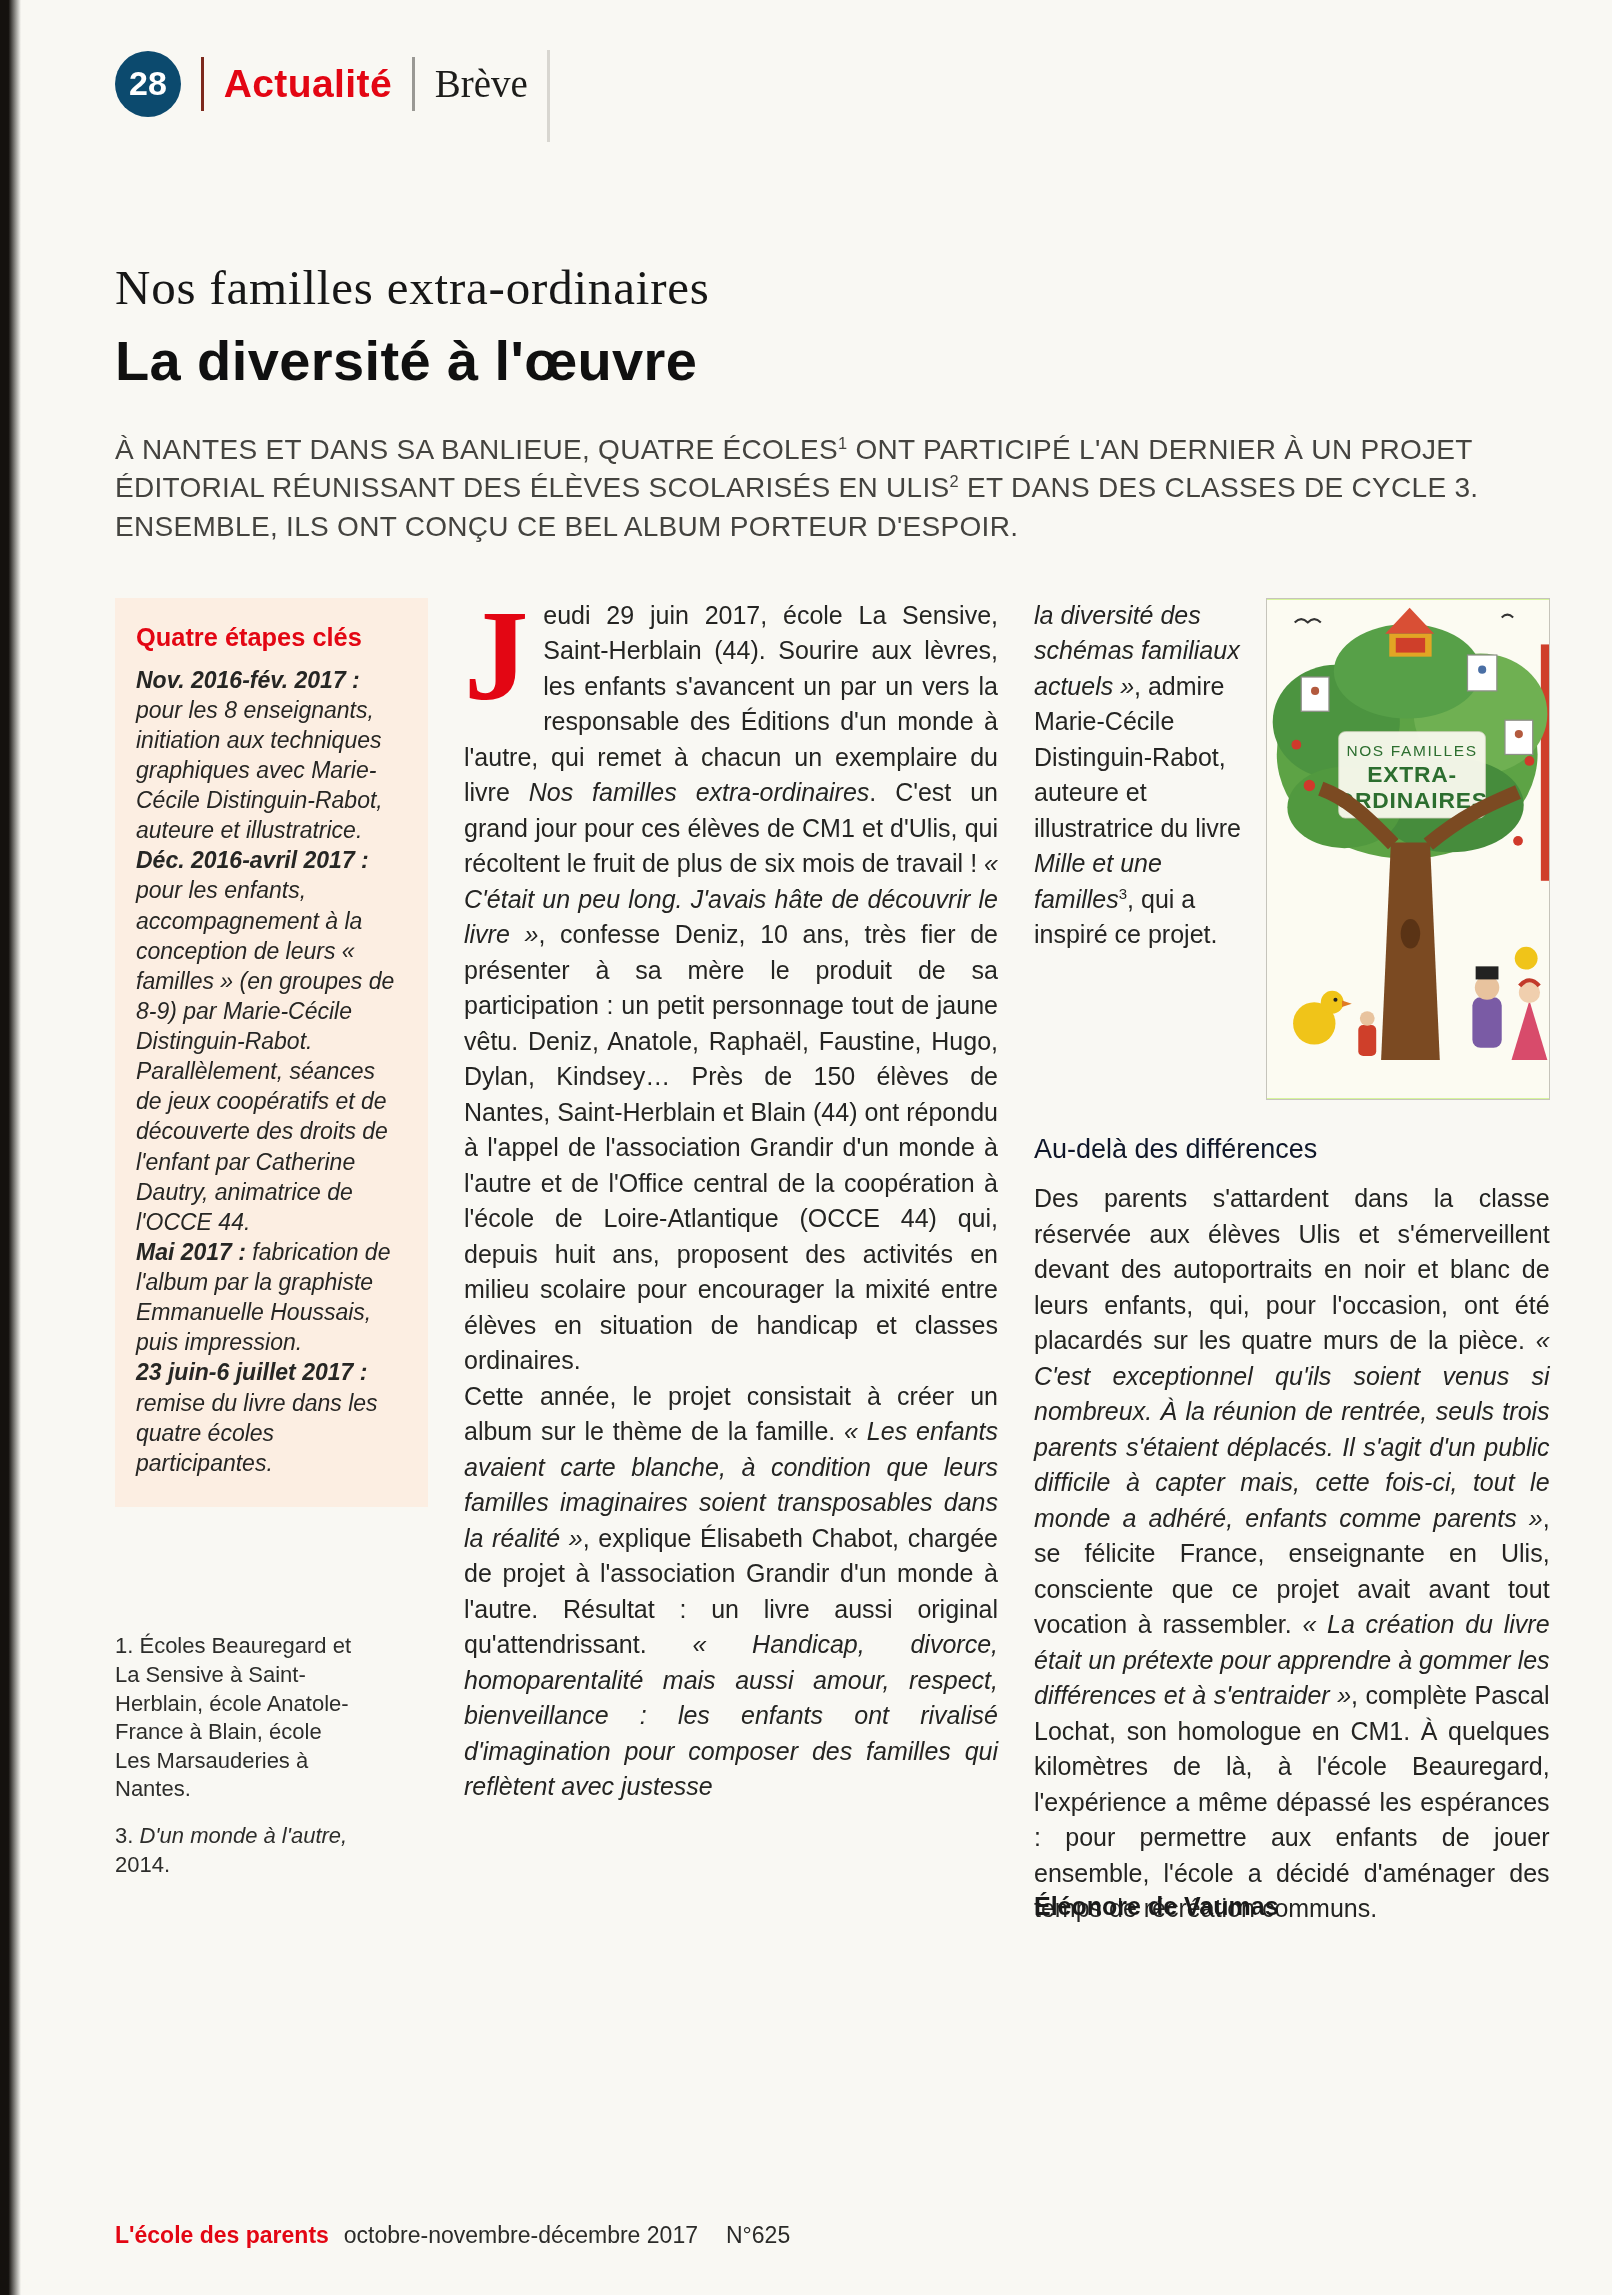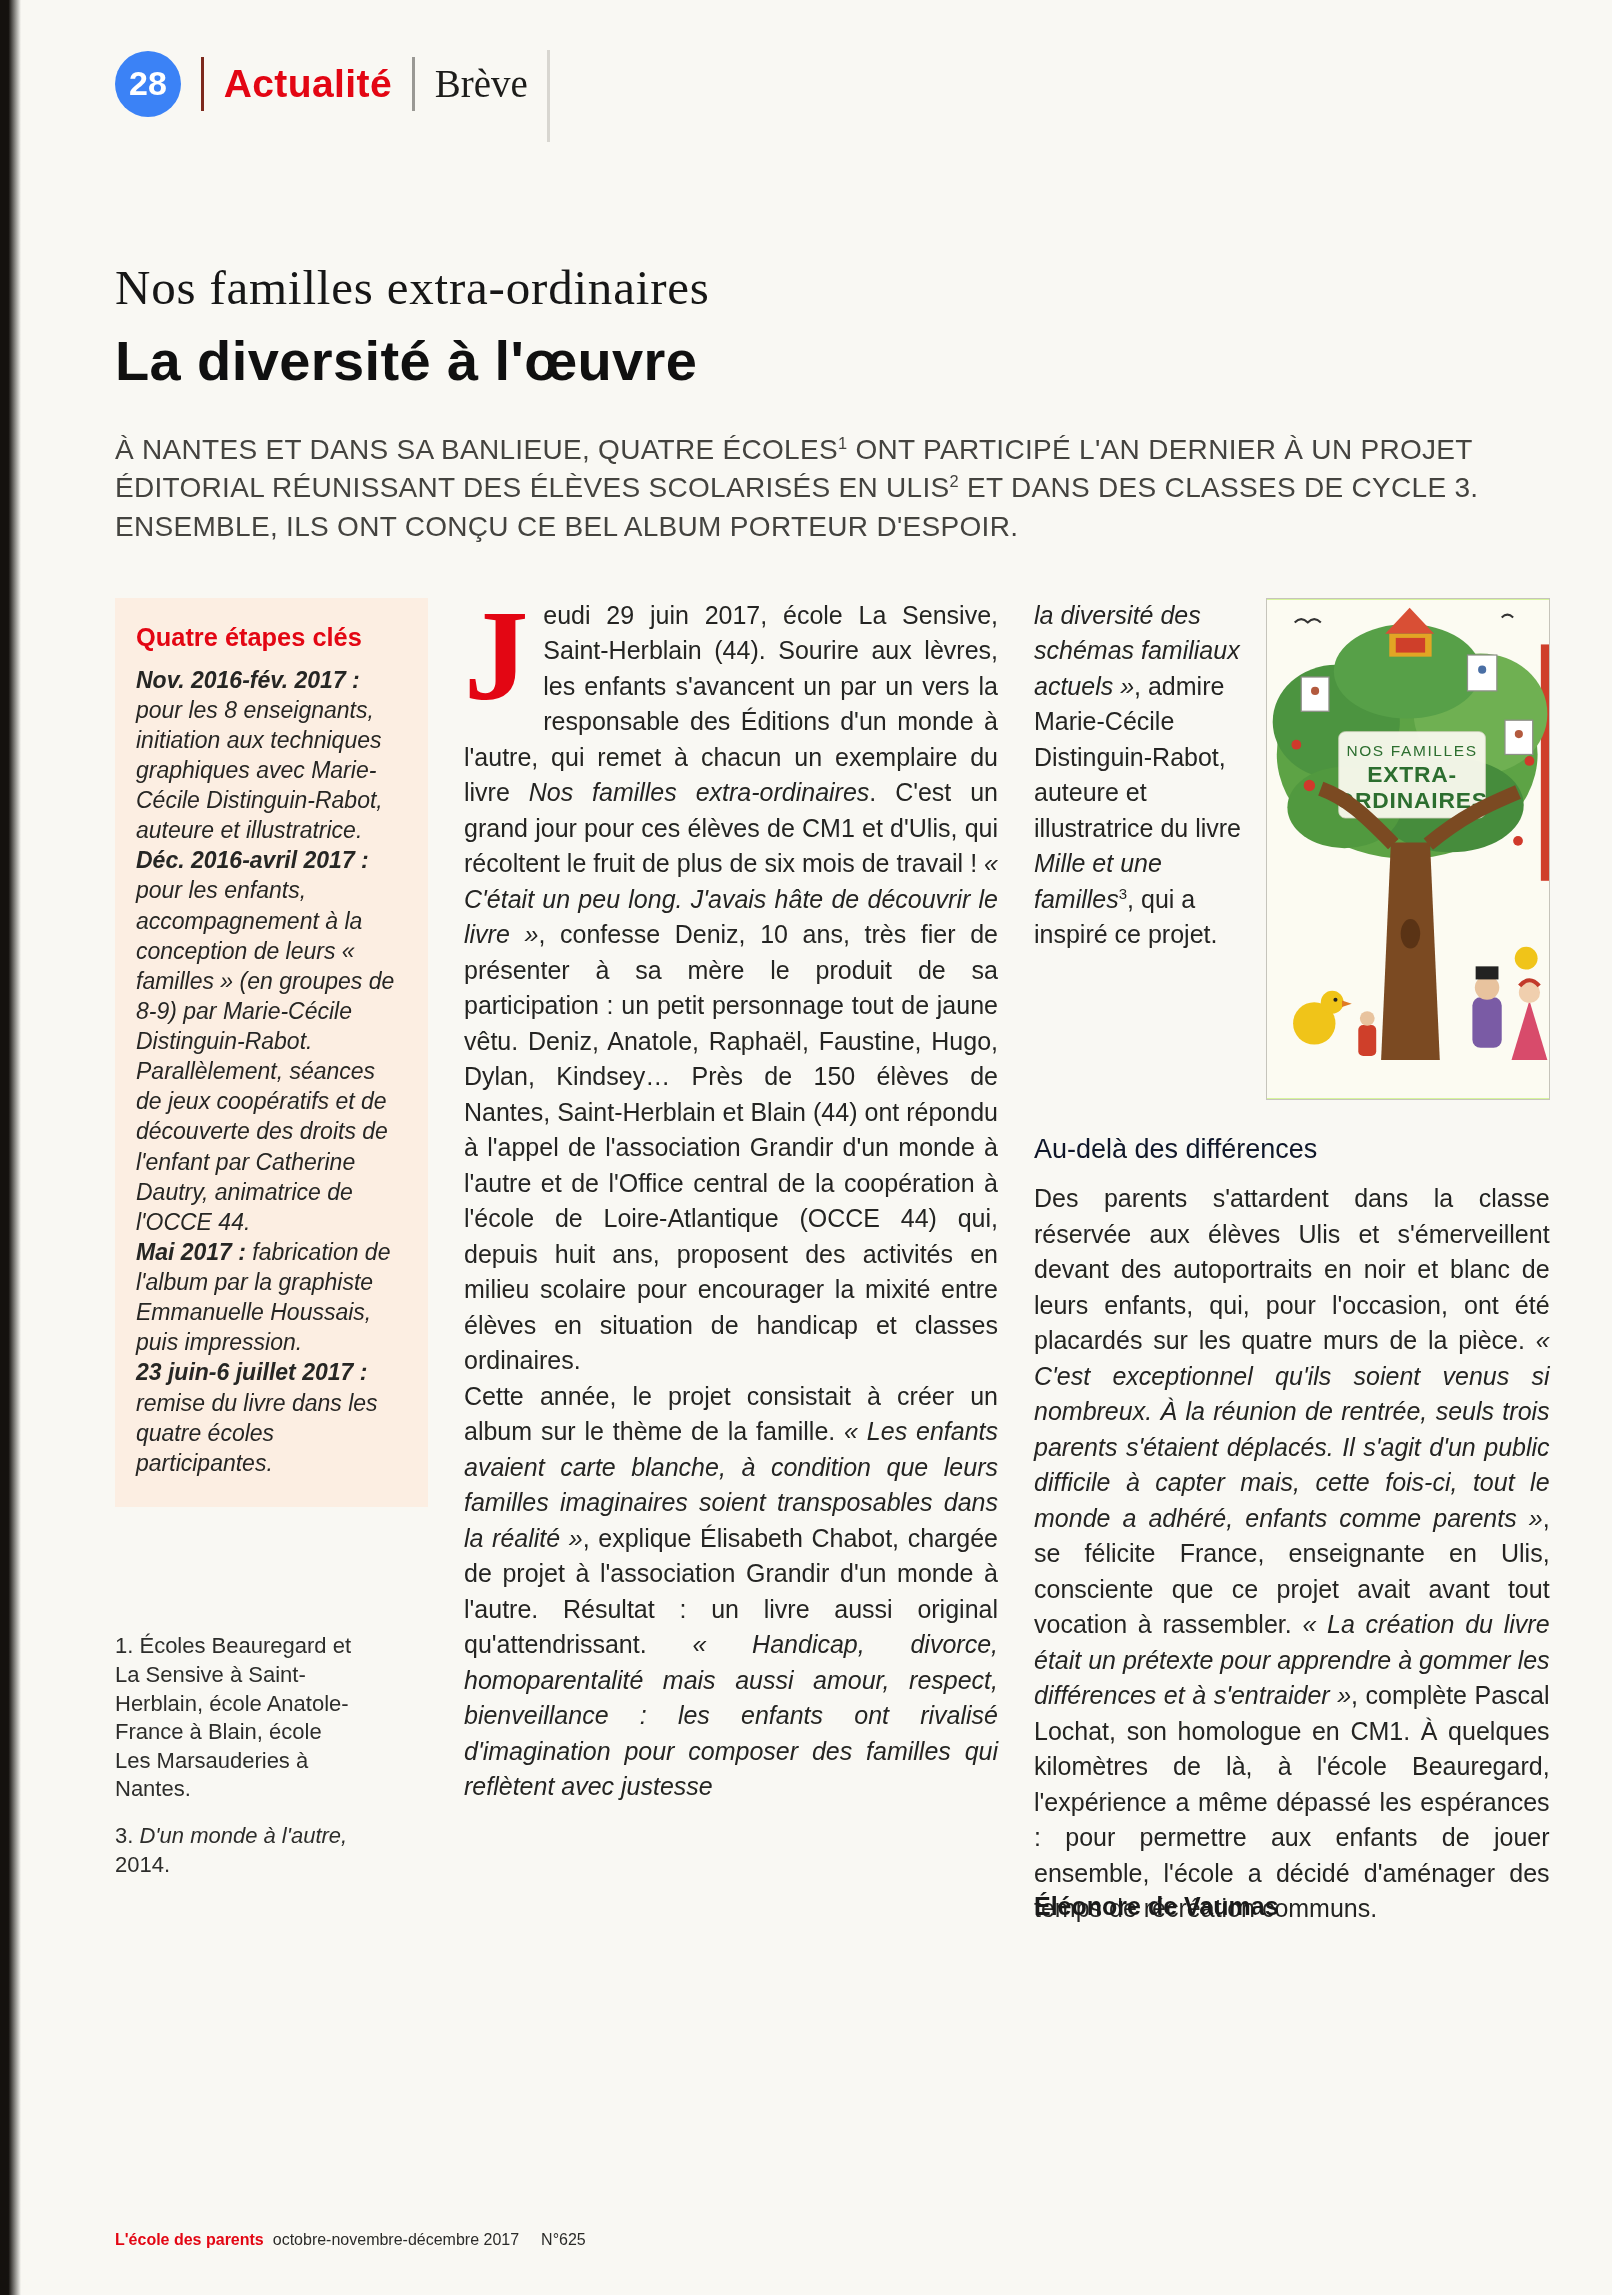--- a/index.html
+++ b/index.html
@@ -16,21 +16,21 @@
   .scan-edge{
     position:absolute;left:0;top:0;bottom:0;width:21px;
     background:linear-gradient(90deg,#14110e 0%,#14110e 40%,rgba(20,17,14,0) 100%);
     z-index:5;
   }
   .content{position:relative;padding:0 64px 0 115px;}
 
   
   .masthead{display:flex;align-items:center;gap:19.7px;padding-top:44px;height:79px;}
   .page-circle{
-    width:66px;height:66px;border-radius:50%;background:#3b82f6;color:#fff;
+    width:66px;height:66px;border-radius:50%;background:#0c4a6e;color:#fff;
     font-size:34px;font-weight:bold;display:flex;align-items:center;justify-content:center;
     flex:0 0 auto;
   }
   .rule{width:3.3px;height:54px;background:#9a9994;flex:0 0 auto;}
   .rule-dark{background:#7d2a1d;}
   .rule-tall{width:2.5px;height:92px;background:#d8d6d0;margin-top:24.6px;}
   .section-label{font-size:39px;font-weight:bold;color:#e30613;letter-spacing:0.4px;}
   .subsection-label{font-size:39px;font-family:"Liberation Serif",serif;font-weight:400;color:#1d1d1b;}
 
   
@@ -69,21 +69,21 @@
   .continuation{flex:0 0 207px;width:207px;}
   .continuation p{text-align:left;}
   .book-cover{flex:0 0 284px;width:284px;height:502px;margin:0;border:0.8px solid #c6c4bb;background:#bef264;box-sizing:border-box;}
   .book-cover svg{display:block;width:100%;height:100%;}
   .crosshead{font-size:27px;font-weight:normal;margin:34px 0 16.4px;color:#0f172a;}
   .byline{text-align:left;font-weight:bold;font-size:25px;margin-top:-35px;color:#1a1a1a;}
 
   
   .page-footer{
     position:absolute;left:115px;bottom:46px;
-    font-size:16px;color:#2b2b29;display:flex;align-items:baseline;gap:9px;justify-content:space-between;
+    font-size:23px;color:#2b2b29;display:flex;align-items:baseline;gap:15px;justify-content:space-between;
   }
   .footer-mag{color:#e30613;font-weight:bold;}
   .footer-issue{margin-left:13px;}
 </style>
 </head>
 <body>
 
 <div class="page">
   <div class="scan-edge"></div>
 

